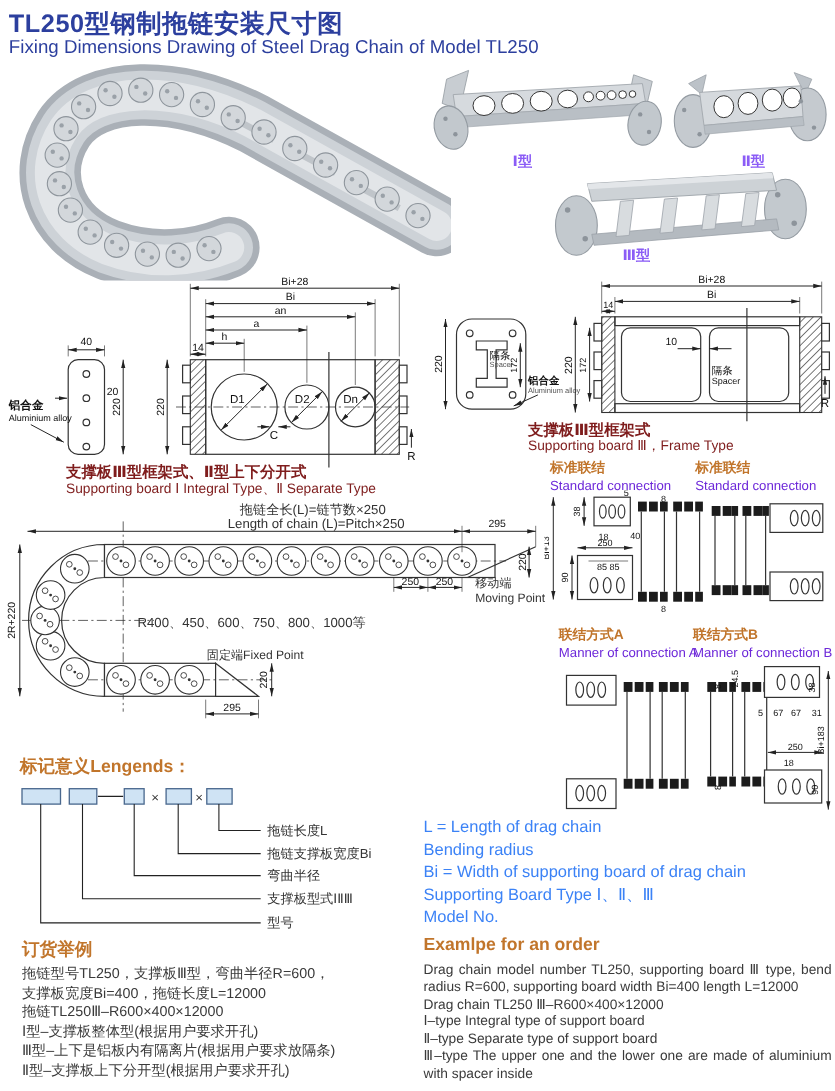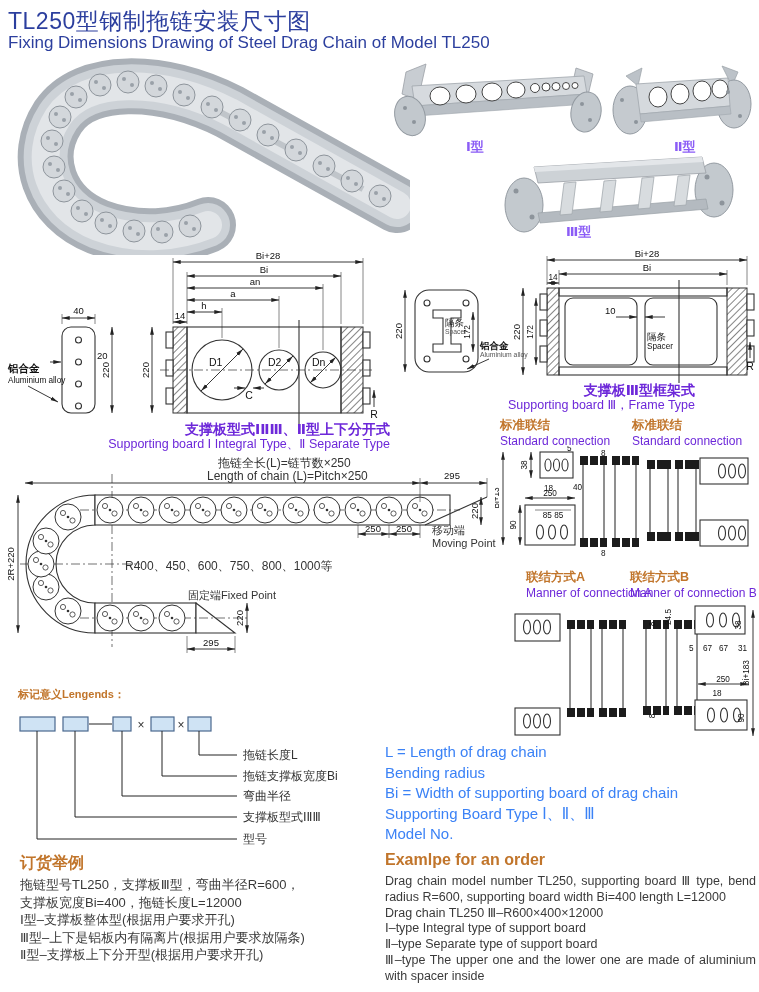--- a/index.html
+++ b/index.html
@@ -1,28 +1,28 @@
 <!DOCTYPE html>
 <html><head>
 <meta charset="utf-8">
 <style>
 *{margin:0;padding:0;box-sizing:border-box}
 body{background:#fff;font-family:"Liberation Sans","DejaVu Sans",sans-serif;color:#333}
 .page{position:relative;width:759px;height:992px;background:#fff;overflow:hidden}
 .abs{position:absolute}
-.t-zh{font-size:23px;font-weight:normal;color:#2c3f9e;letter-spacing:.5px}
+.t-zh{font-size:23px;font-weight:bold;color:#2c3f9e;letter-spacing:.5px}
 .t-en{font-size:17px;color:#2c3f9e}
 .typelabel{font-size:13px;font-weight:bold;color:#8b5cf6}
-.cap{color:#6d28d9;text-align:right;line-height:1.15}
+.cap{color:#7f1d1d;text-align:left;line-height:1.15}
 .cap .zh{font-size:14px;font-weight:bold}
 .cap .en{font-size:12.5px}
 .h-or{color:#c1752b;font-weight:bold;font-size:16px}
 .conh .zh{color:#c1752b;font-weight:bold;font-size:12.5px}
 .conh .en{color:#6d28d9;font-size:12px}
-.legtitle{color:#c1752b;font-weight:bold;font-size:11px}
+.legtitle{color:#c1752b;font-weight:bold;font-size:16px}
 .deflist div{font-size:15px;line-height:20.6px;color:#3b82f6}
 .ozh div{font-size:13px;line-height:17.6px;color:#3a3a3a}
 .oen div{font-size:12.5px;line-height:15.8px;color:#3a3a3a;width:371px}
 .oen .just{text-align:justify}
 svg text{font-family:"Liberation Sans","DejaVu Sans",sans-serif;fill:#111}
 .d{font-size:9.5px}.d8{font-size:8.2px}.d11{font-size:10.5px}
 .t12{font-size:12px;fill:#333}.t11{font-size:11px;fill:#333}
 .smit{font-size:6.8px;fill:#555}
 .lab{font-size:12px;fill:#333}
 line.dl{stroke:#222;stroke-width:.9}
@@ -227,21 +227,21 @@
       <text x="255" y="35" text-anchor="middle" class="d">an</text>
       <line x1="187" y1="50" x2="279" y2="50" class="dl" marker-start="url(#ar)" marker-end="url(#ar)"></line>
       <text x="233" y="47" text-anchor="middle" class="d">a</text>
       <line x1="187" y1="62" x2="222" y2="62" class="dl" marker-start="url(#ar)" marker-end="url(#ar)"></line>
       <text x="204" y="59" text-anchor="middle" class="d">h</text>
       <line x1="173" y1="72" x2="187" y2="72" class="dl" marker-start="url(#ar)" marker-end="url(#ar)"></line>
       <text x="180" y="69" text-anchor="middle" class="d">14</text>
     </g>
   </svg>
   <div class="abs cap" style="left:60px;top:421px;width:330px">
-    <div class="zh">支撑板型式ⅠⅡⅢ、Ⅱ型上下分开式</div>
+    <div class="zh">支撑板Ⅲ型框架式、Ⅱ型上下分开式</div>
     <div class="en">Supporting board Ⅰ Integral Type、Ⅱ Separate Type</div>
   </div>
 
   <svg class="abs" style="left:395px;top:250px" width="364" height="165" viewBox="0 0 364 165">
     <g>
       <rect x="20" y="40" width="63" height="82" rx="14" class="oln"></rect>
       <circle cx="32" cy="53" r="3" class="oln2"></circle>
         <circle cx="71" cy="53" r="3" class="oln2"></circle>
       <circle cx="32" cy="109" r="3" class="oln2"></circle>
         <circle cx="71" cy="109" r="3" class="oln2"></circle>
@@ -435,21 +435,21 @@
       <ellipse cx="227" cy="25" rx="3.5" ry="7" class="oln2"></ellipse>
       <ellipse cx="237" cy="25" rx="3.5" ry="7" class="oln2"></ellipse>
       <ellipse cx="247" cy="25" rx="3.5" ry="7" class="oln2"></ellipse>
       <rect x="205" y="74" width="48" height="26" class="oln"></rect>
       <ellipse cx="227" cy="87" rx="3.5" ry="7" class="oln2"></ellipse>
       <ellipse cx="237" cy="87" rx="3.5" ry="7" class="oln2"></ellipse>
       <ellipse cx="247" cy="87" rx="3.5" ry="7" class="oln2"></ellipse>
     </g>
   </svg>
 
-  <div class="abs conh" style="left:526px;top:569px">
+  <div class="abs conh" style="left:508px;top:569px">
     <div class="zh">联结方式A</div>
     <div class="en">Manner of connection A</div>
   </div>
   <div class="abs conh" style="left:630px;top:569px">
     <div class="zh">联结方式B</div>
     <div class="en">Manner of connection B</div>
   </div>
 
   <svg class="abs" style="left:495px;top:596px" width="264" height="150" viewBox="0 0 264 150">
     <g>
@@ -547,20 +547,21 @@
     <div>Bending radius</div>
     <div>Bi = Width of supporting board of drag chain</div>
     <div>Supporting Board Type Ⅰ、Ⅱ、Ⅲ</div>
     <div>Model No.</div>
   </div>
 
   <div class="abs h-or" style="left:20px;top:853px">订货举例</div>
   <div class="abs ozh" style="left:20px;top:876px">
     <div>拖链型号TL250，支撑板Ⅲ型，弯曲半径R=600，</div>
     <div>支撑板宽度Bi=400，拖链长度L=12000</div>
+    <div>拖链TL250Ⅲ–R600×400×12000</div>
     <div>Ⅰ型–支撑板整体型(根据用户要求开孔)</div>
     <div>Ⅲ型–上下是铝板内有隔离片(根据用户要求放隔条)</div>
     <div>Ⅱ型–支撑板上下分开型(根据用户要求开孔)</div>
   </div>
 
   <div class="abs h-or" style="left:385px;top:851px">Examlpe for an order</div>
   <div class="abs oen" style="left:385px;top:874px">
     <div class="just">Drag chain model number TL250, supporting board Ⅲ type, bend radius R=600, supporting board width Bi=400 length L=12000</div>
     <div>Drag chain TL250 Ⅲ–R600×400×12000</div>
     <div>Ⅰ–type Integral type of support board</div>

